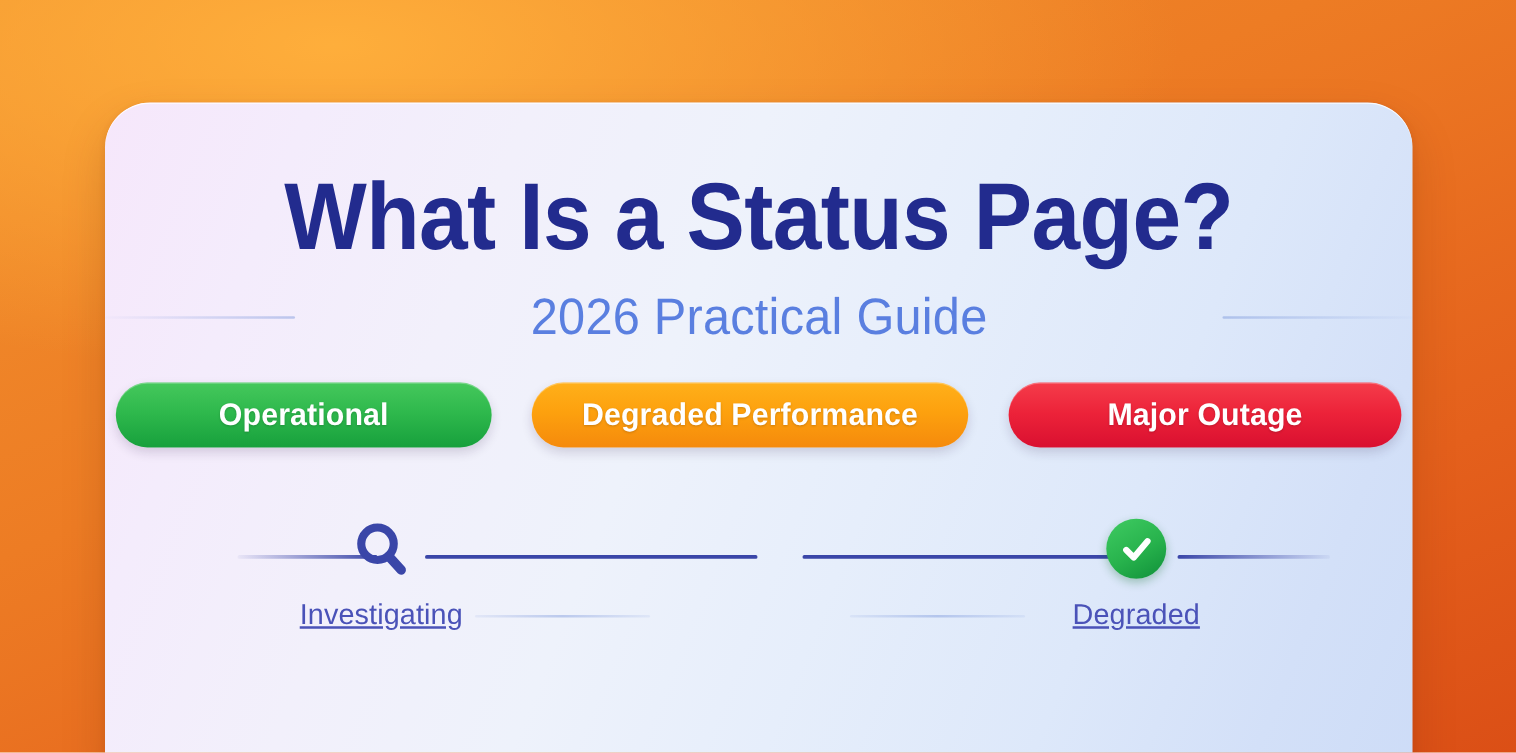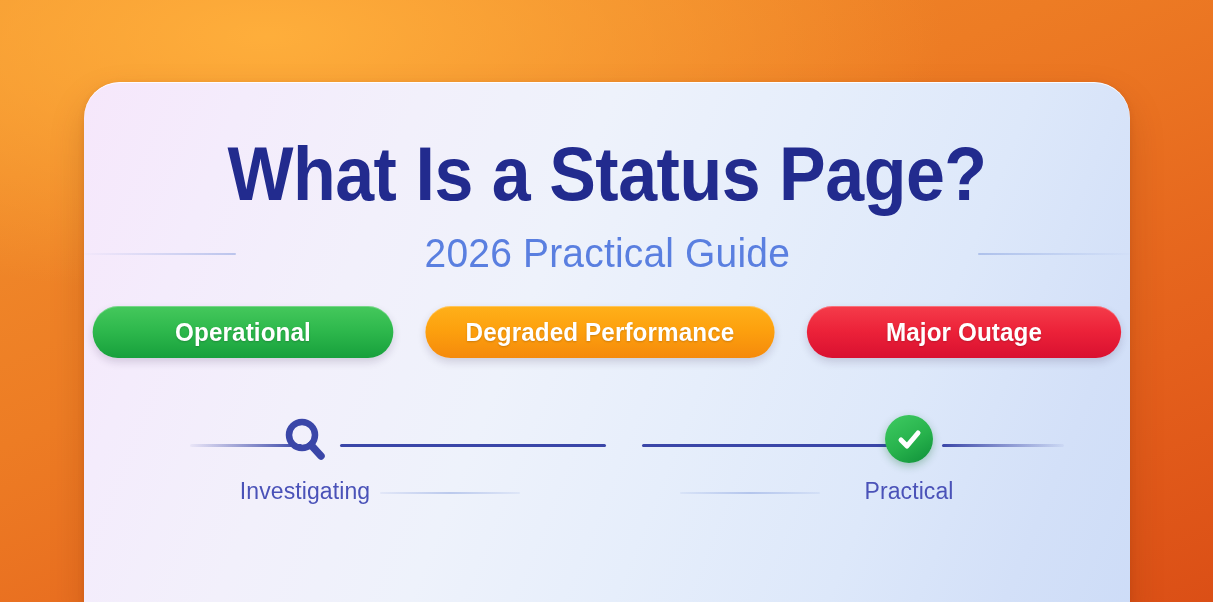--- a/index.html
+++ b/index.html
@@ -169,20 +169,21 @@
     position: relative;
     z-index: 3;
   }
   .tl-label {
     margin-top: 12px;
     font-size: 23px;
     color: #4a52b8;
     font-family: "Liberation Sans", sans-serif;
     white-space: nowrap;
     letter-spacing: 0.1px;
+    text-decoration: underline;
   }
 
   .label-line {
     position: absolute;
     top: 98px;
     height: 2px;
     border-radius: 2px;
     background: linear-gradient(to right, rgba(110,140,215,0.10), rgba(110,140,215,0.40), rgba(110,140,215,0.10));
   }
 
@@ -254,19 +255,19 @@
 
 
       <div class="tl-node">
         <div class="tl-icon">
           <div class="check-circle">
             <svg width="30" height="30" viewBox="0 0 30 30" aria-hidden="true">
               <polyline points="7,16 13,22 24,9" fill="none" stroke="#ffffff" stroke-width="5" stroke-linecap="round" stroke-linejoin="round"></polyline>
             </svg>
           </div>
         </div>
-        <div class="tl-label">Practical</div>
+        <div class="tl-label">Degraded</div>
       </div>
 
     </div>
   </div>
 
 </div>
 
 </body></html>

